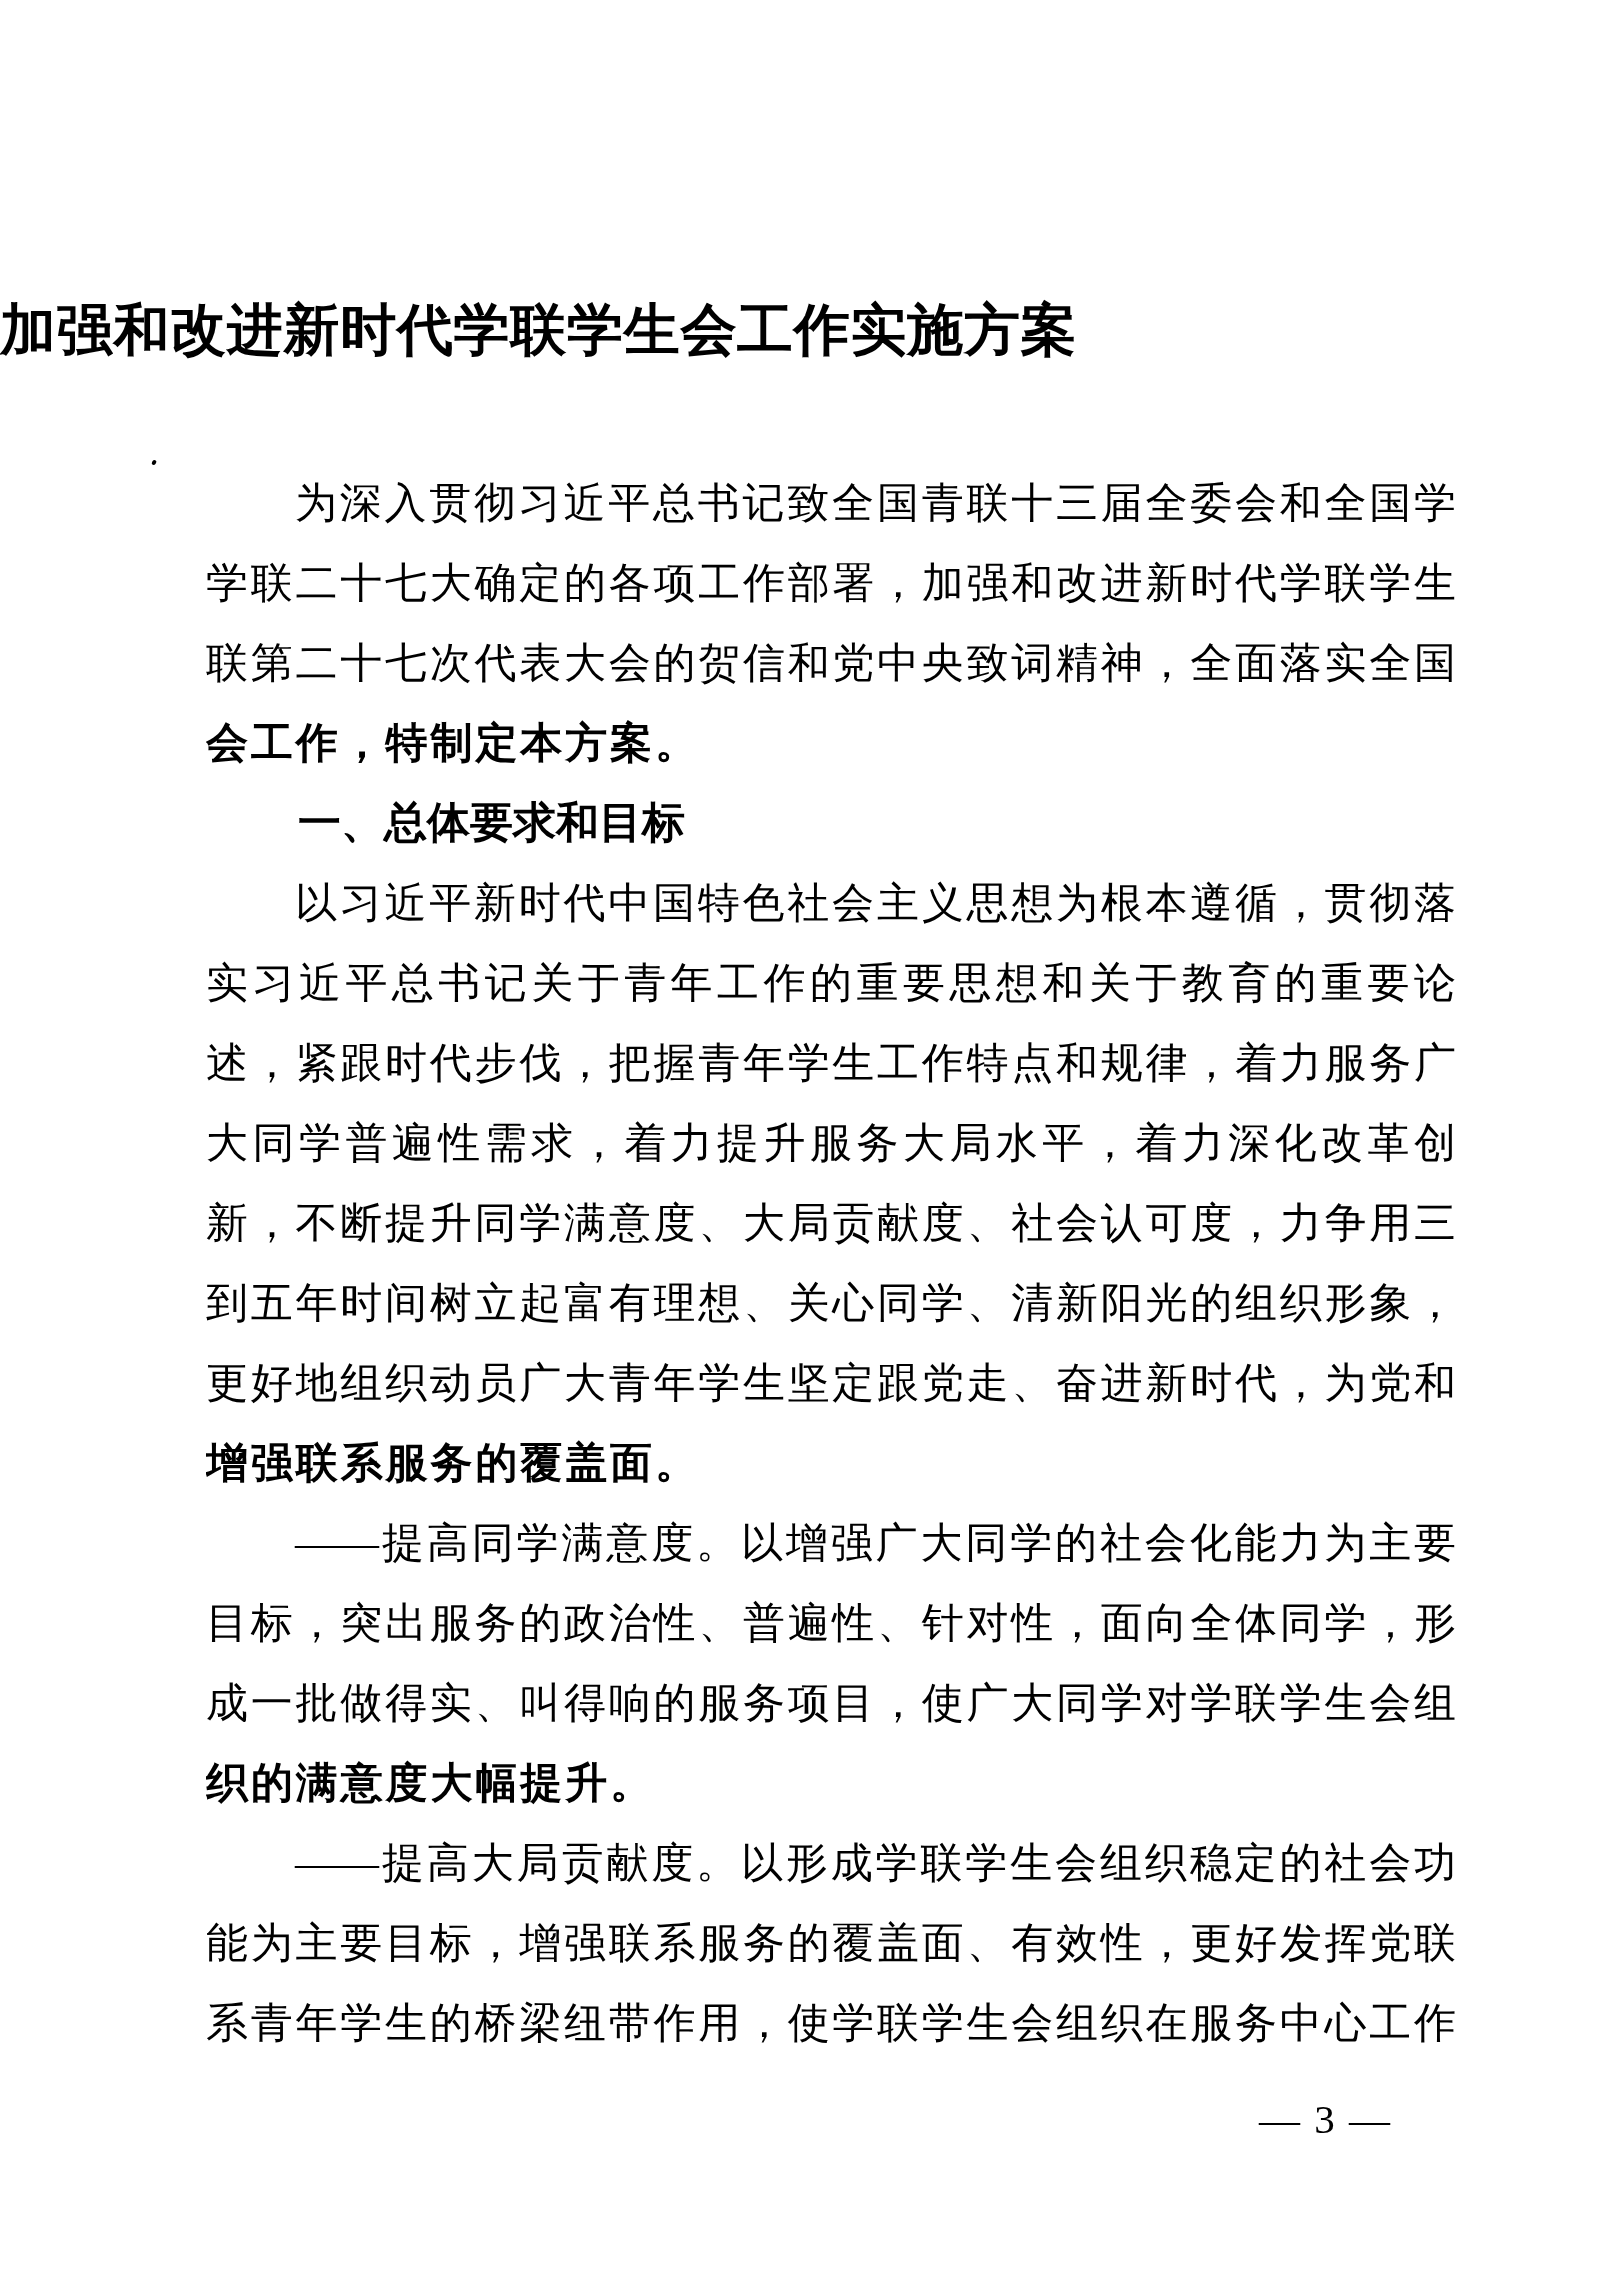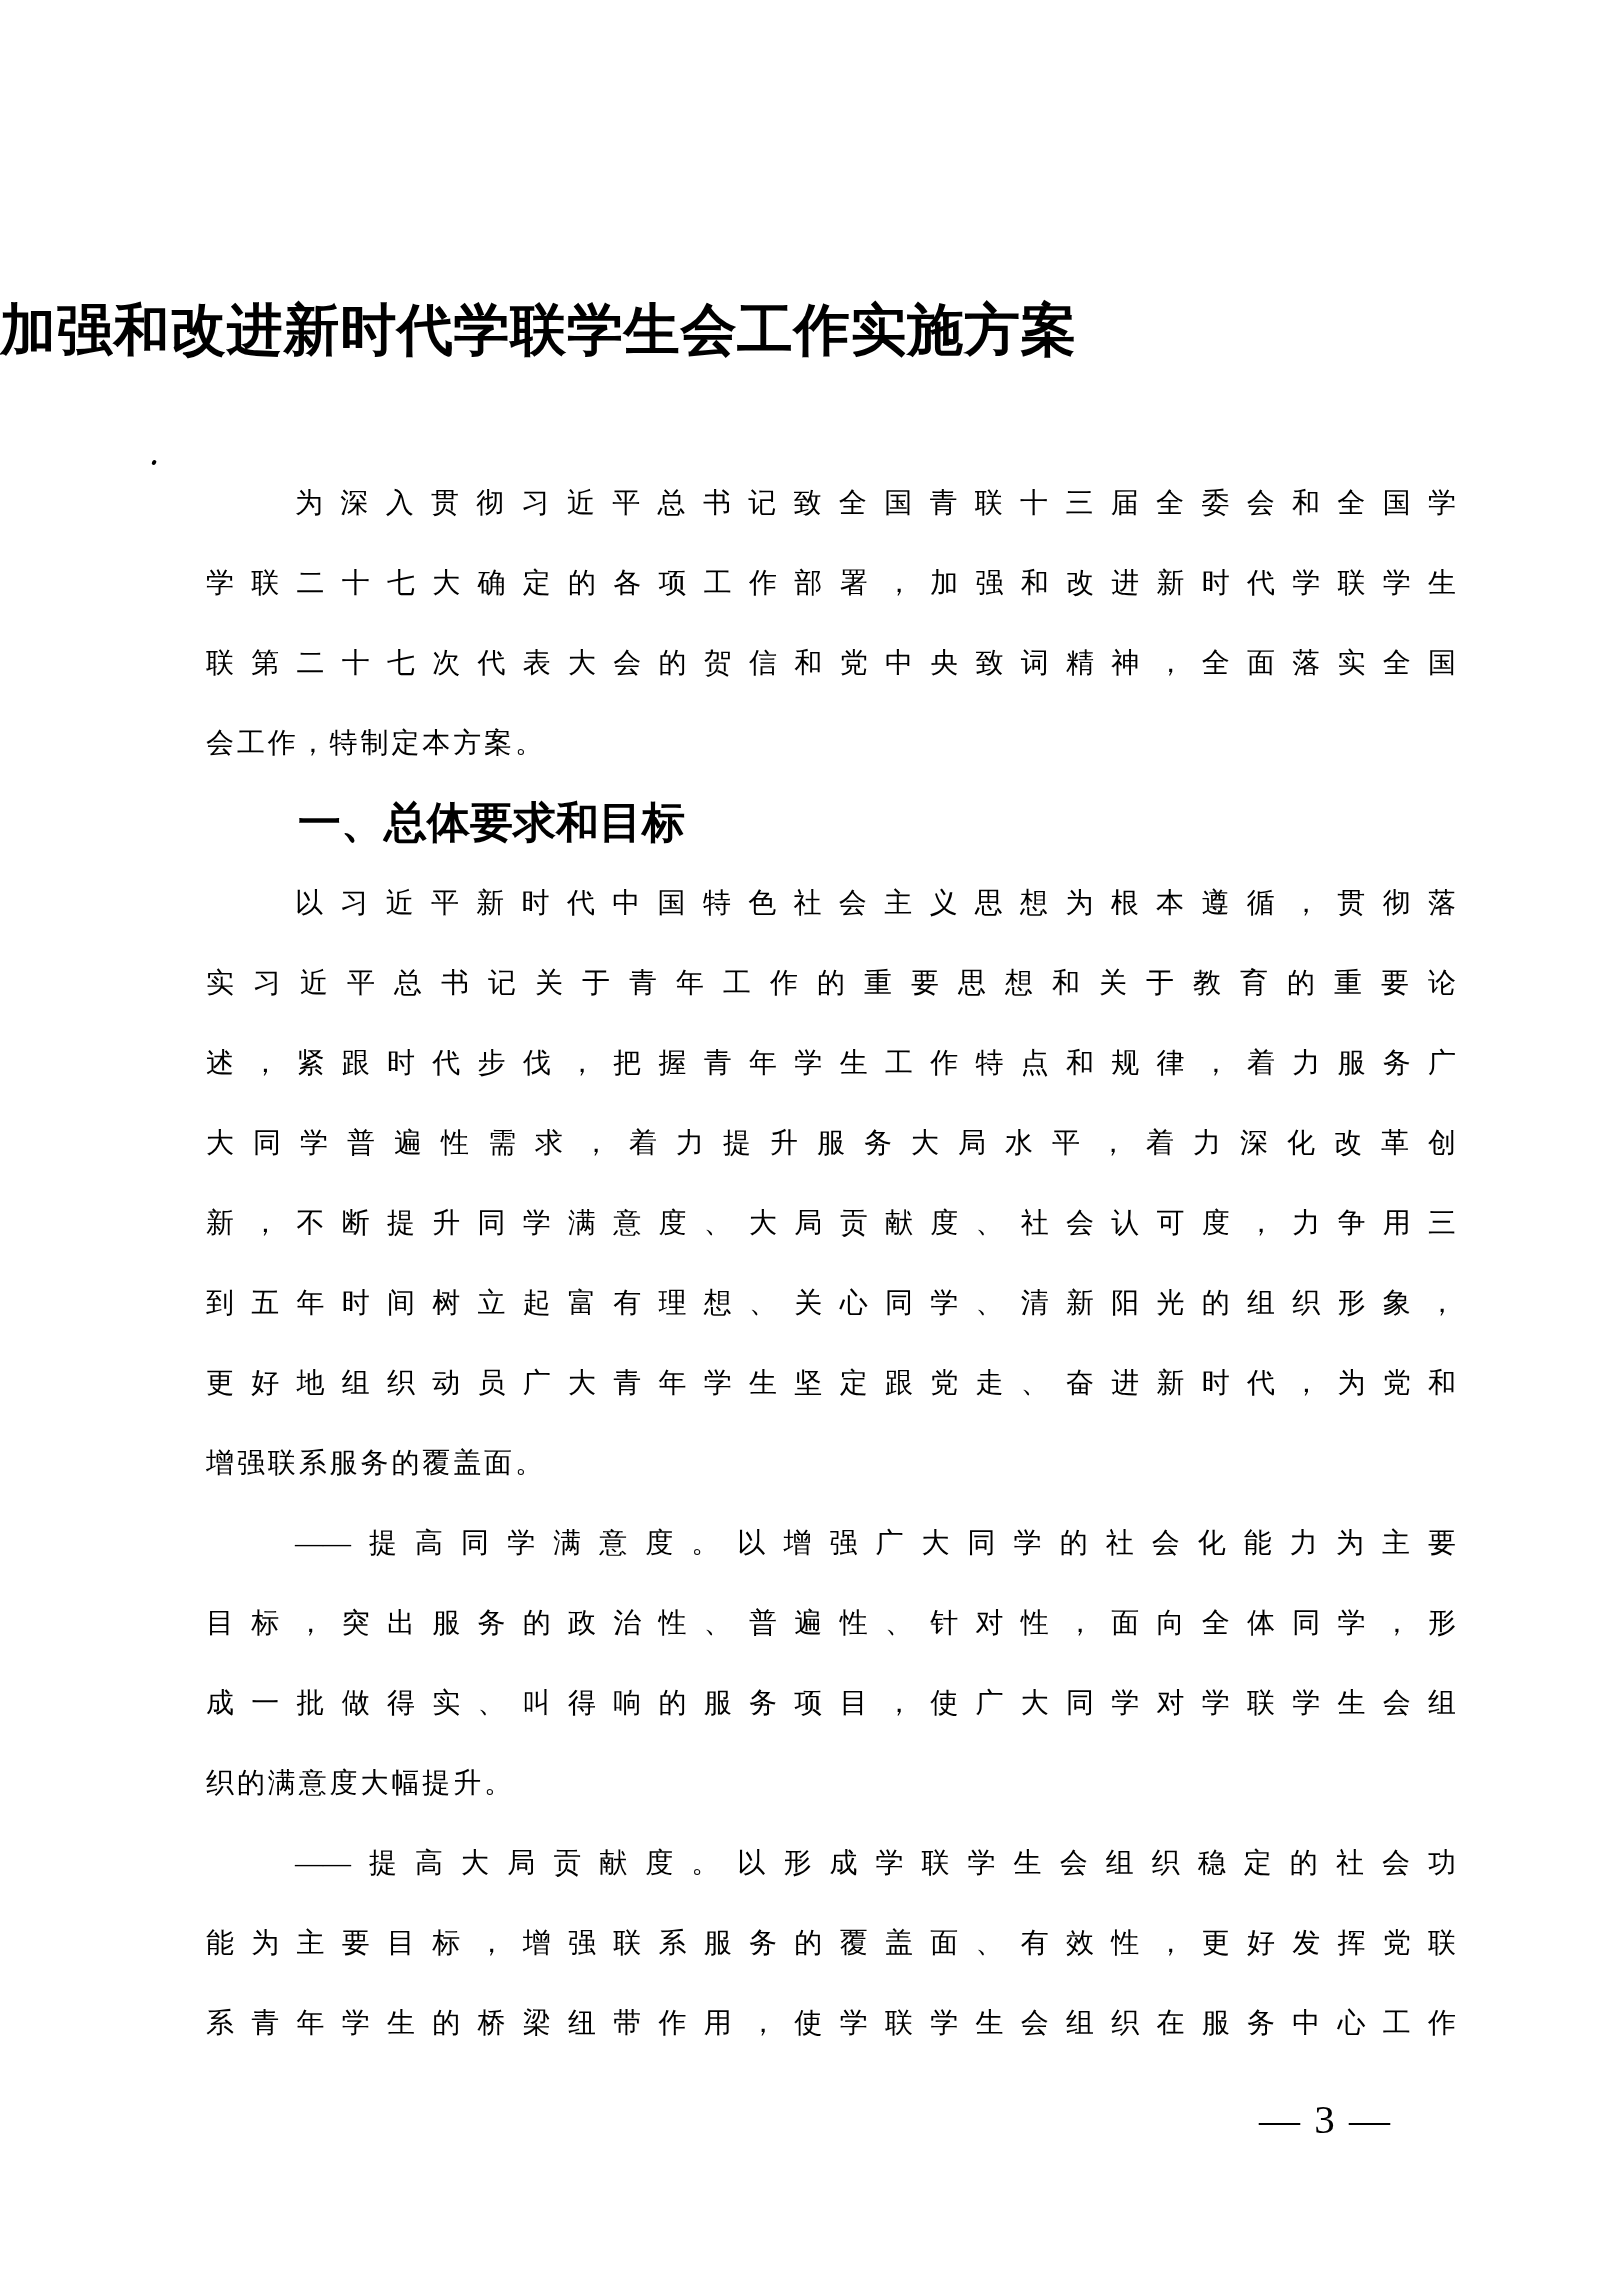--- a/index.html
+++ b/index.html
@@ -30,35 +30,36 @@
   }
   .text-area {
     position: absolute;
     left: 206px;
     top: 463px;
     width: 1250px;
   }
   .line {
     height: 80px;
     line-height: 80px;
-    font-size: 28px;
+    font-size: 42px;
     letter-spacing: 0;
     text-align: justify;
     text-align-last: justify;
     text-justify: inter-character;
     overflow: hidden;
     white-space: normal;
   }
   .line.indent {
     text-indent: 89px;
   }
   .line.short {
     text-align: center;
     text-align-last: left;
     letter-spacing: 2.9px;
+    font-weight: bold;
   }
   .line.heading {
     font-family: Liberation Serif, serif;
     font-weight: bold;
     font-size: 43px;
     letter-spacing: 0;
     text-align: right;
     text-align-last: left;
     text-indent: 92px;
   }

